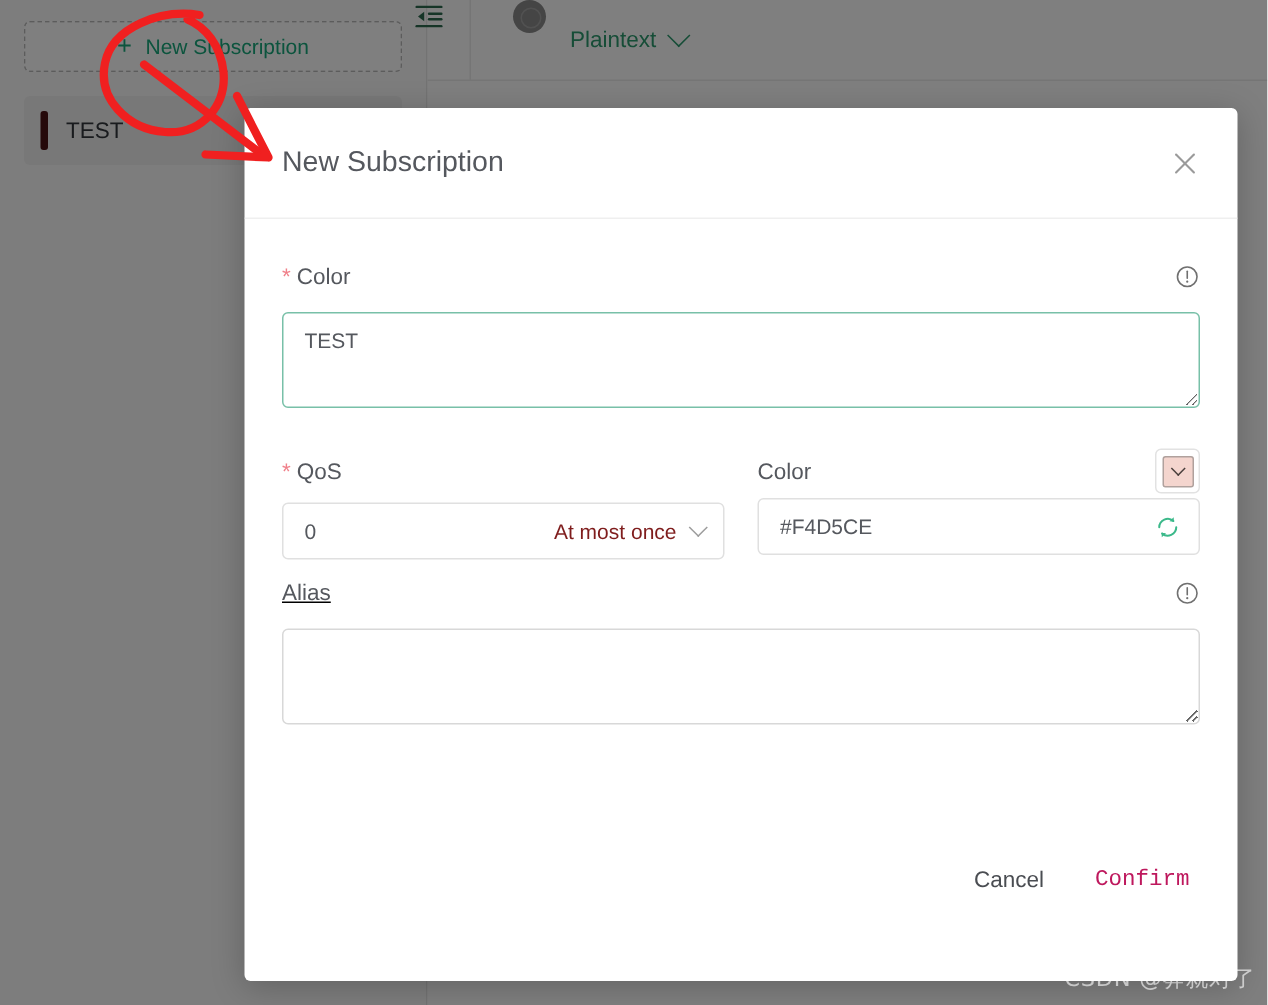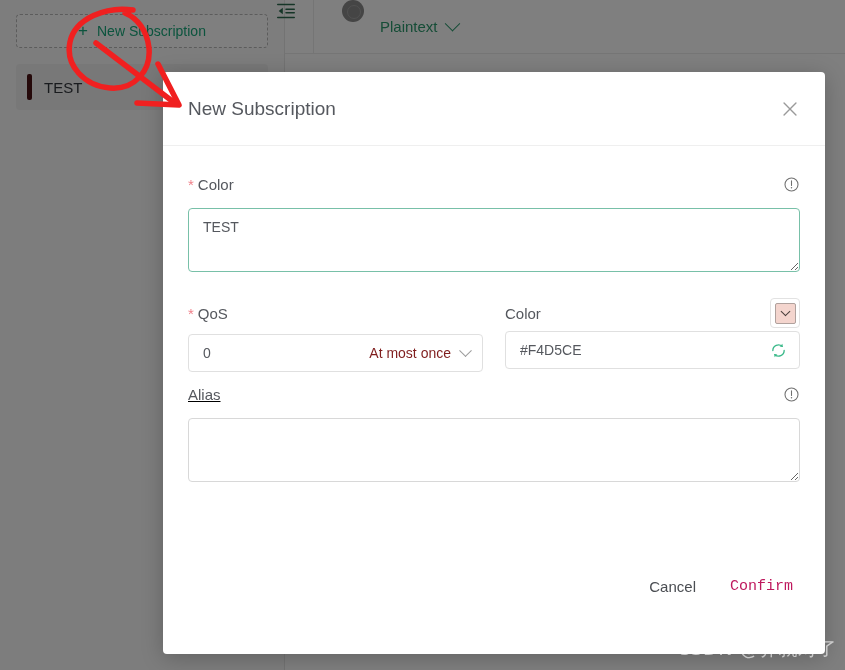--- a/index.html
+++ b/index.html
@@ -342,21 +342,21 @@
     width: 150px;
     height: 115px;
     pointer-events: none;
   }
 
   
   .watermark {
     position: absolute;
     right: 8px;
     bottom: 8px;
-    font-size: 19px;
+    font-size: 15px;
     color: rgba(255,255,255,0.62);
     font-family: "DejaVu Sans", sans-serif;
     letter-spacing: 0.5px;
     user-select: none;
     white-space: nowrap;
   }
 </style>
 </head>
 <body>
 

